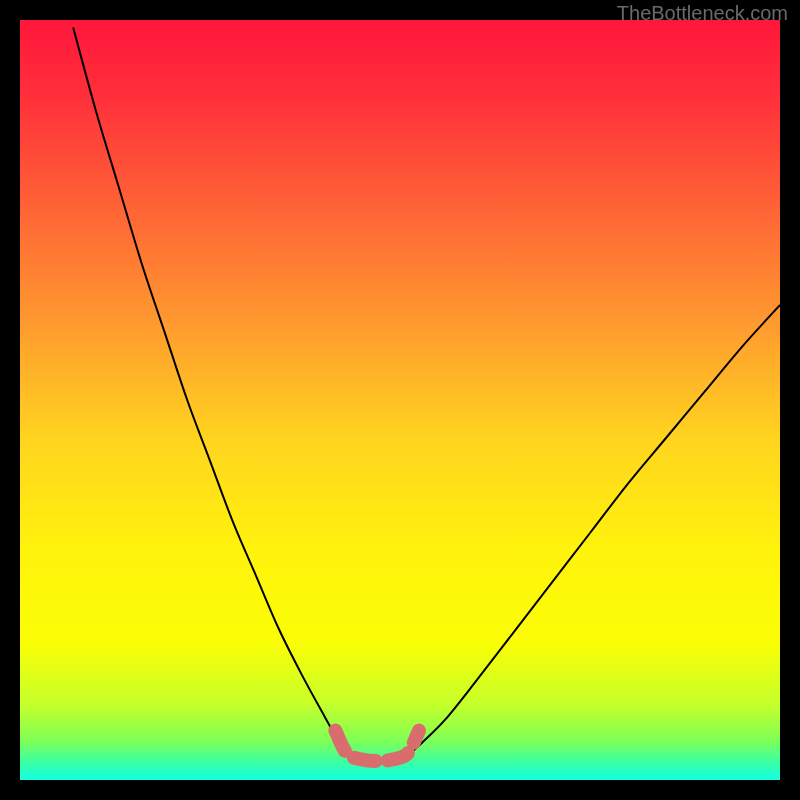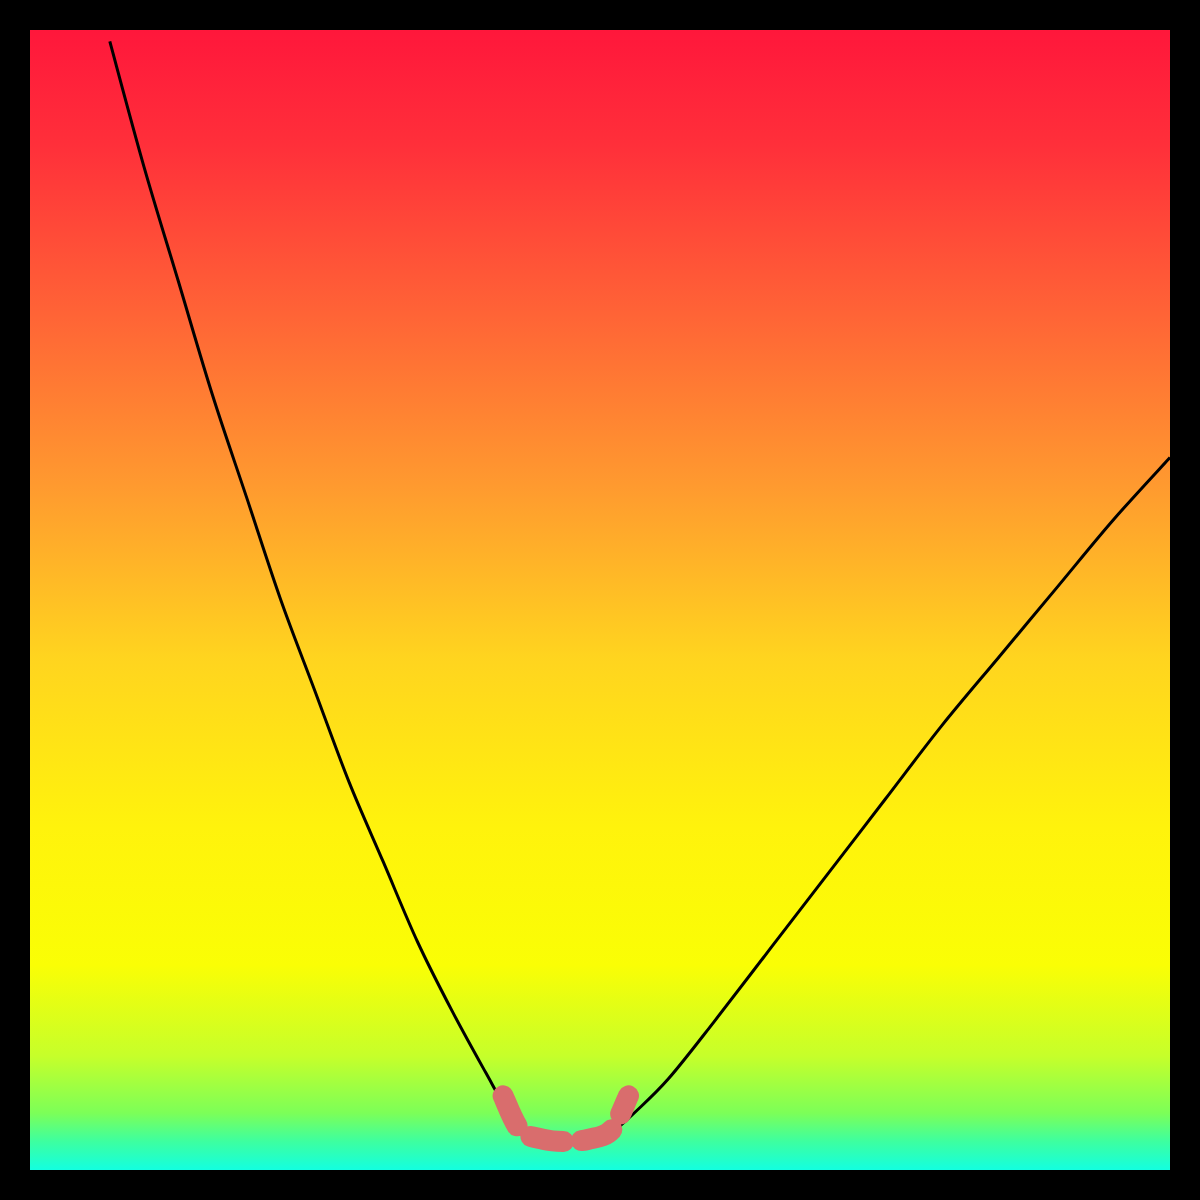--- a/index.html
+++ b/index.html
@@ -27,20 +27,21 @@
       color: #6a6a6a;
       letter-spacing: 0px;
       z-index: 10;
     }
     svg { display: block; }
   </style>
 </head>
 <body>
 
 <div class="container">
+  <div class="watermark">TheBottleneck.com</div>
   <div class="plot-area">
     <svg id="chart-svg" width="760" height="760" viewBox="0 0 760 760">
       <defs>
         <linearGradient id="bg-grad" x1="0" y1="0" x2="0" y2="1">
             <stop offset="0%" stop-color="#ff173b"></stop>
             <stop offset="10%" stop-color="#ff2f3a"></stop>
             <stop offset="25%" stop-color="#ff6436"></stop>
             <stop offset="40%" stop-color="#ff9a2f"></stop>
             <stop offset="55.00000000000001%" stop-color="#ffd41f"></stop>
             <stop offset="70%" stop-color="#fff30c"></stop>

